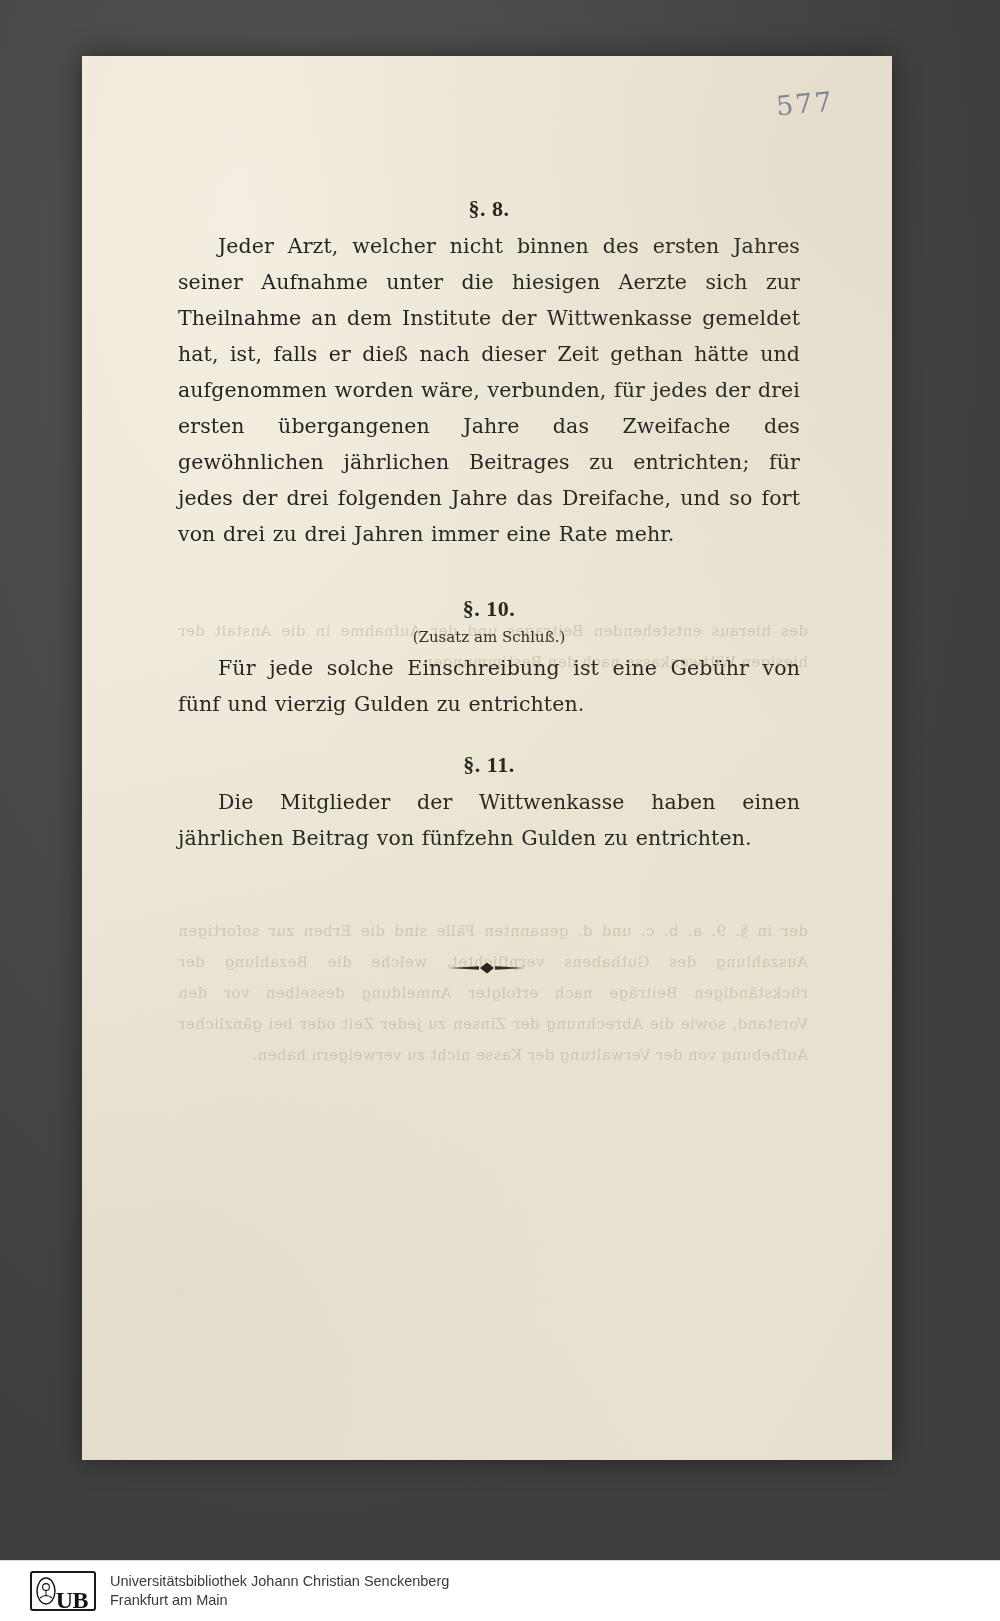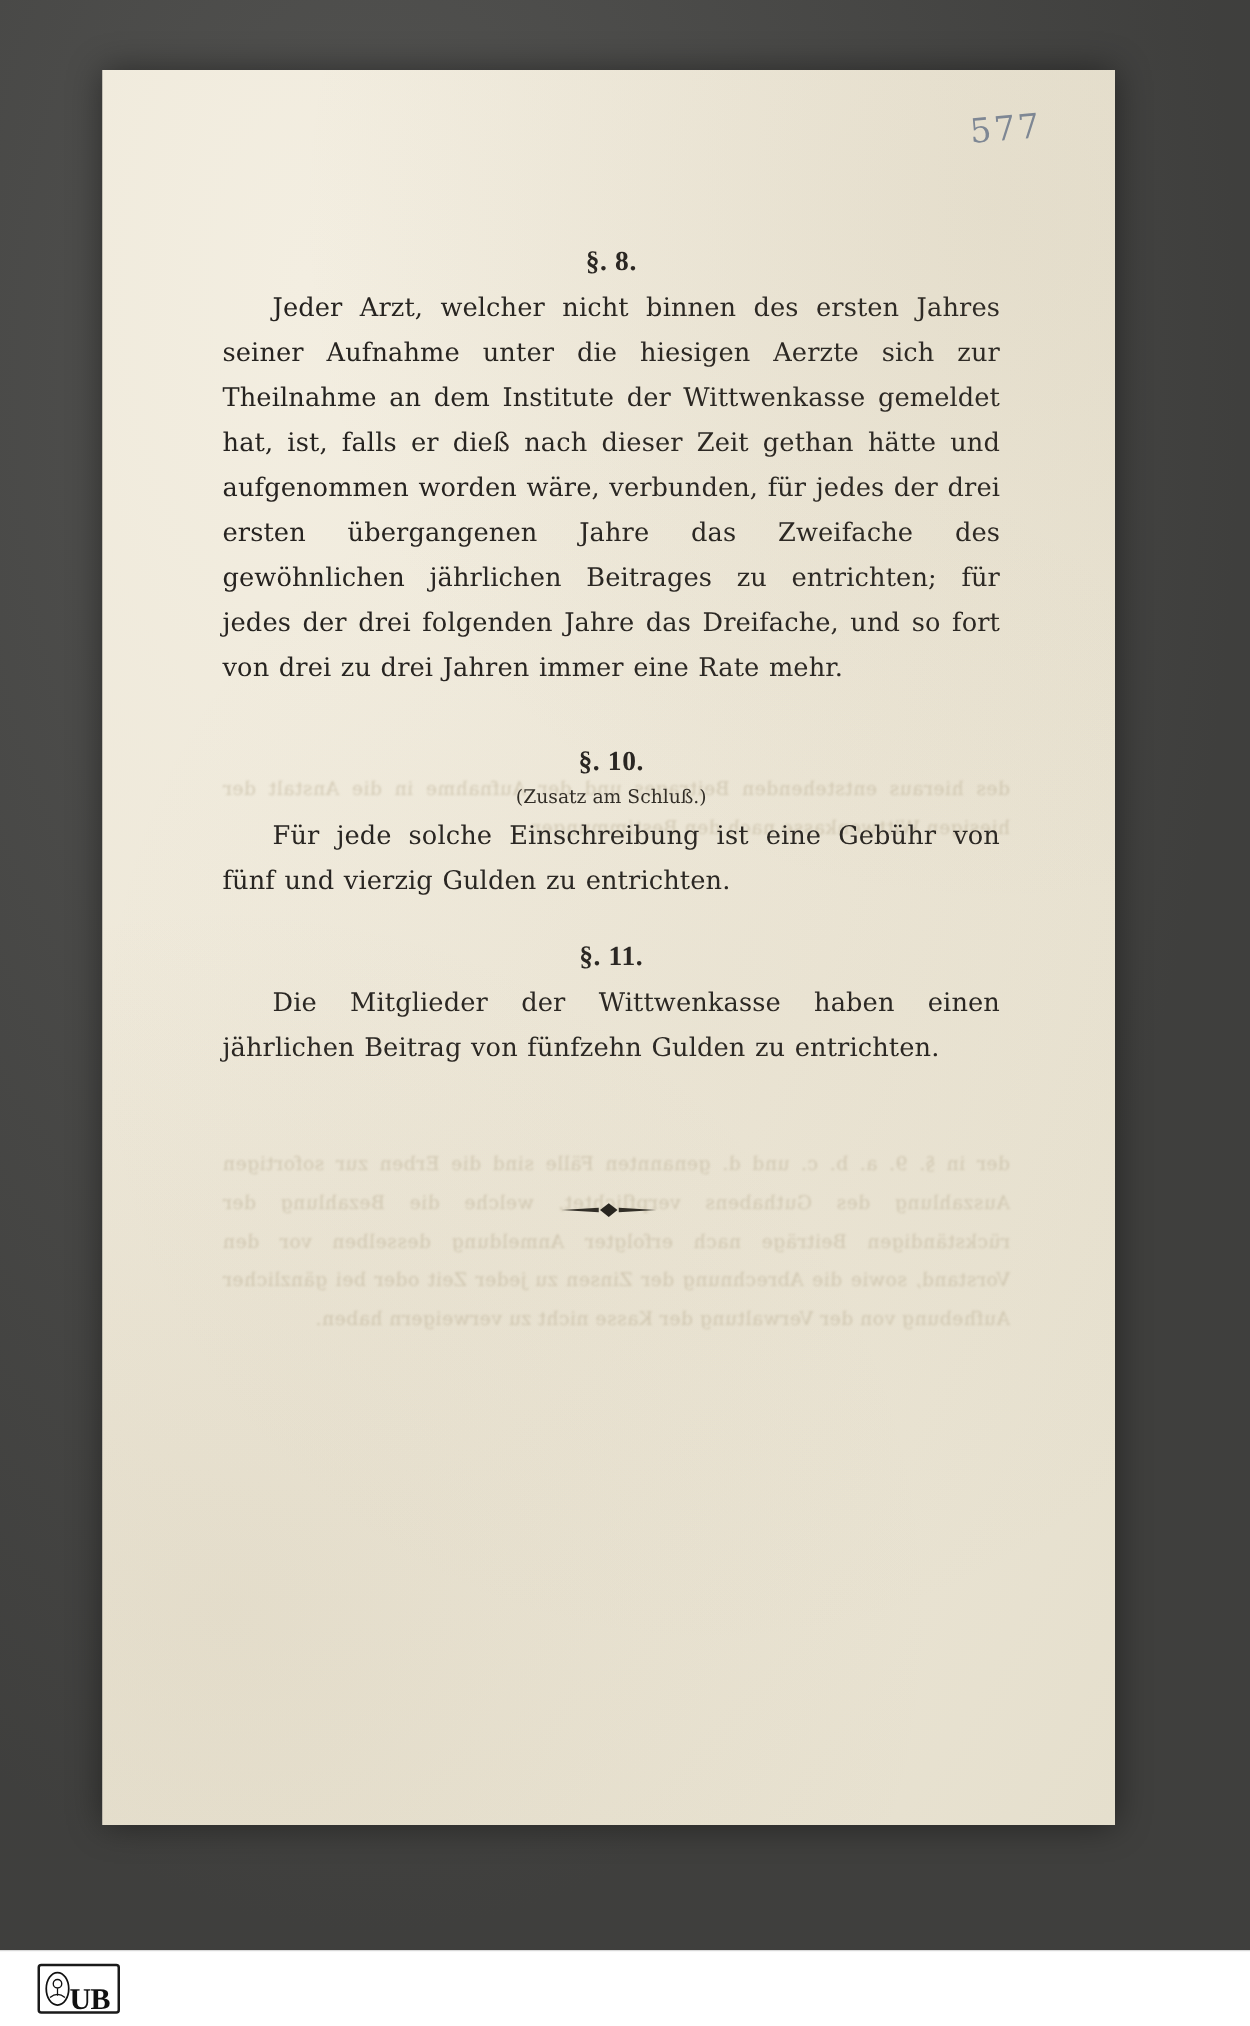--- a/index.html
+++ b/index.html
@@ -237,13 +237,17 @@
 <div id="footer-bar">
   <div id="ub-logo">
     <svg class="seal" viewBox="0 0 22 30">
       <ellipse cx="11" cy="15" rx="9" ry="13" fill="none" stroke="#111" stroke-width="1.4"></ellipse>
       <circle cx="11" cy="11" r="3.4" fill="none" stroke="#111" stroke-width="1.1"></circle>
       <path d="M5 22 q6 -5 12 0" fill="none" stroke="#111" stroke-width="1.1"></path>
       <path d="M11 14.5 v6" stroke="#111" stroke-width="1"></path>
     </svg>
     <span class="ub-text">UB</span>
   </div>
+  <div id="footer-text">
+    <div>Universitätsbibliothek Johann Christian Senckenberg</div>
+    <div>Frankfurt am Main</div>
+  </div>
 </div>
 
 </body></html>

